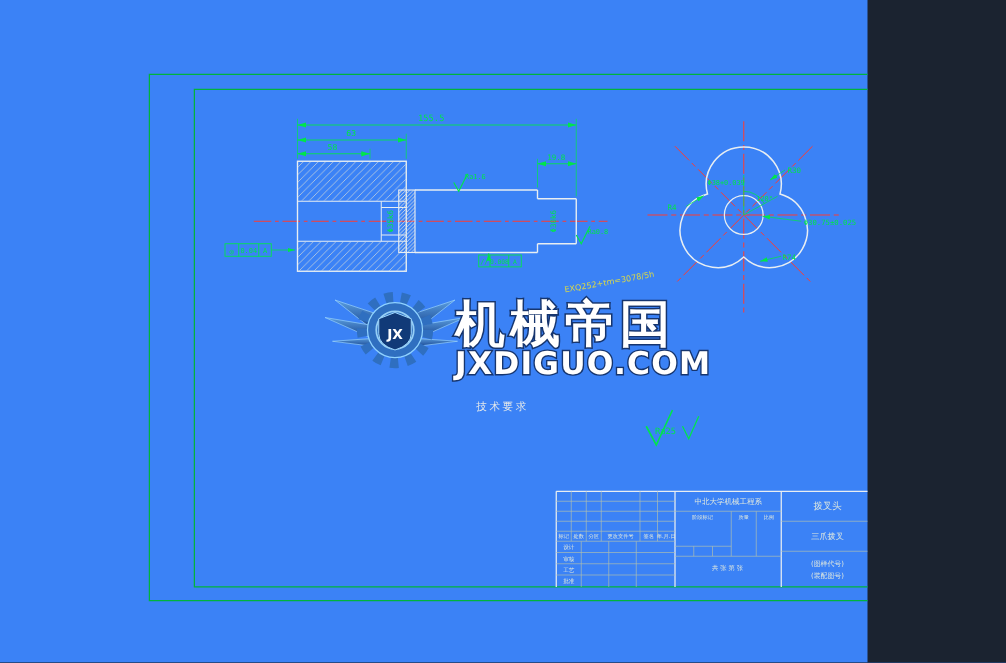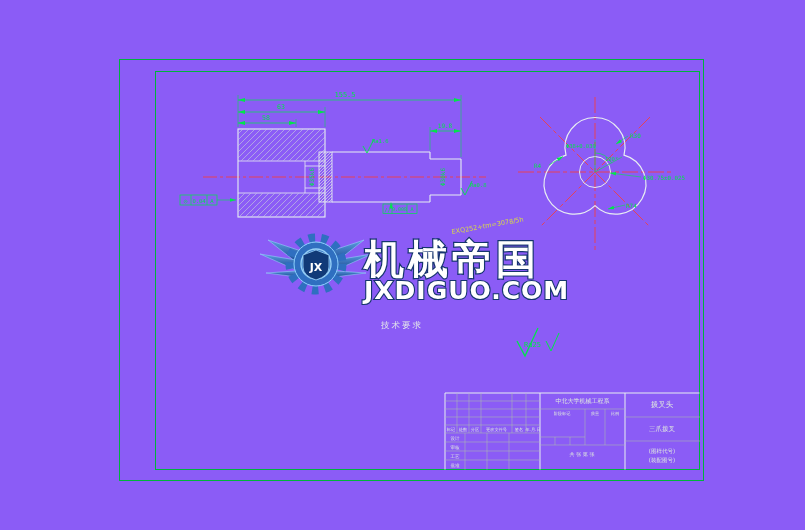--- a/index.html
+++ b/index.html
@@ -1,16 +1,16 @@
 <!DOCTYPE html>
 <html><head>
 <meta charset="utf-8">
 <style>
   html,body{margin:0;padding:0;background:#1b2330;}
-  .stage{position:relative;width:805px;height:530px;background:#8b5cf6;overflow:hidden;
+  .stage{position:relative;width:694px;height:530px;background:#3b82f6;overflow:hidden;
          font-family:"DejaVu Sans",sans-serif;}
   svg{position:absolute;left:0;top:0;}
   svg text{font-family:"DejaVu Sans",sans-serif;}
   .dim{fill:#00e64a;font-family:"DejaVu Sans Mono",monospace;}
   .tb{fill:#dfe8df;}
 </style>
 </head>
 <body>
 
 <div class="stage">

